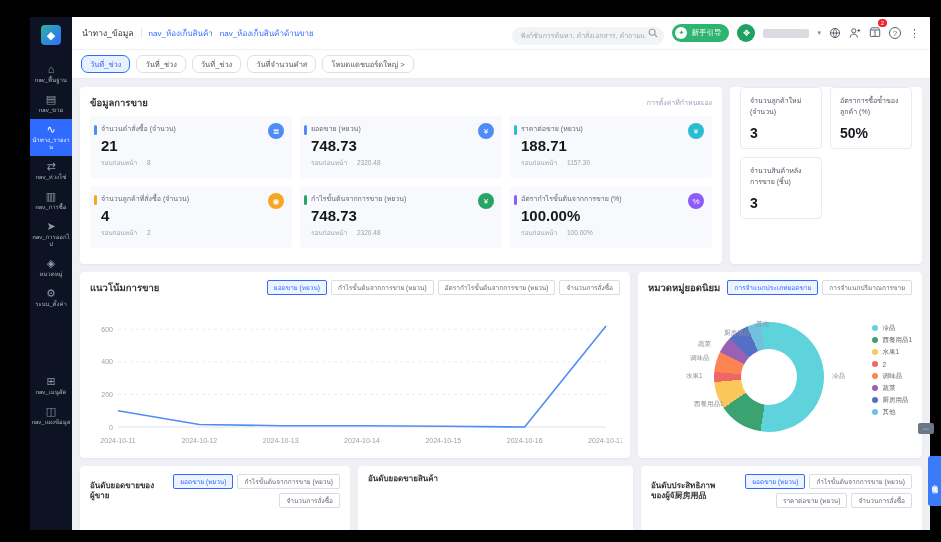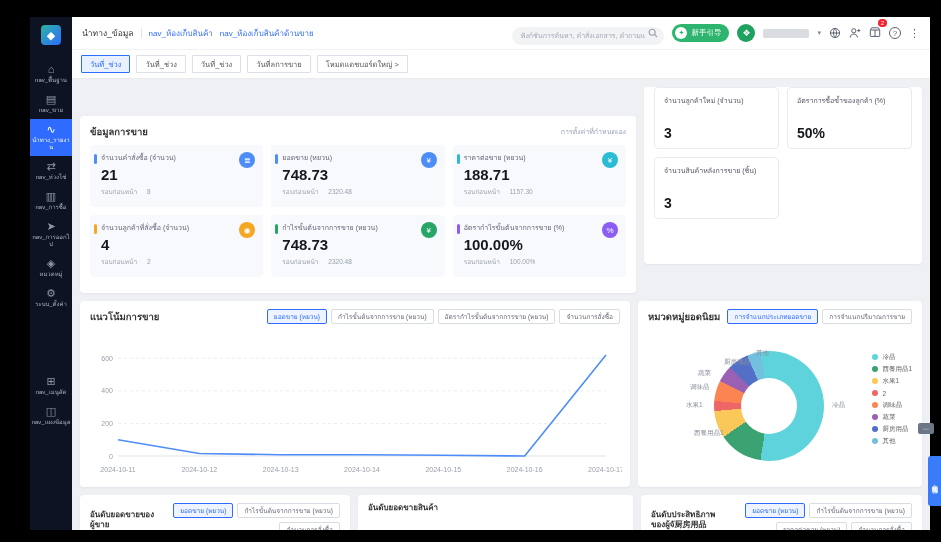--- a/index.html
+++ b/index.html
@@ -53,36 +53,36 @@
   .boxwrap { position: relative; cursor: pointer; }
   .badge { position: absolute; top: -5px; right: -6px; background: #f5222d; color: #fff;
     font-size: 6px; line-height: 8px; padding: 0 3px; border-radius: 5px; }
   .help { width: 12px; height: 12px; border-radius: 50%; border: 1px solid #5a6270;
     color: #5a6270; font-size: 8px; display: flex; align-items: center; justify-content: center;
     cursor: pointer; }
   .more { font-size: 11px; color: #5a6270; cursor: pointer; }
   
   .tabsbar { position: absolute; left: 42px; top: 33px; right: 0; height: 29px; background: #fff;
     border-bottom: 1px solid #e9ebef; display: flex; align-items: center; padding: 0 9px; gap: 6px; }
-  .tab { height: 18px; padding: 0 8px; font-size: 7.5px; border-radius: 1px; cursor: pointer;
+  .tab { height: 18px; padding: 0 8px; font-size: 7.5px; border-radius: 7px; cursor: pointer;
     background: #fff; border: 1px solid #dcdfe5; color: #555; font-family: inherit; }
   .tab.active { background: #e9f1ff; border-color: #2f6bff; color: #2f6bff; }
   
   .main { position: absolute; left: 42px; top: 62px; right: 0; bottom: 0; padding: 8px; overflow: hidden; }
   .row { display: flex; gap: 8px; margin-bottom: 8px; }
   .card { background: #fff; border-radius: 4px; box-shadow: 0 1px 2px rgba(20,30,60,.05); }
   .chead { display: flex; align-items: center; justify-content: space-between; padding: 8px 10px 6px; }
   .ctitle { font-size: 9.5px; font-weight: bold; color: #333; }
   .settings-link { font-size: 7px; color: #9aa3b8; cursor: pointer; text-decoration: none; }
   .chips { display: flex; gap: 4px; flex-wrap: wrap; justify-content: flex-end; }
   .chip { height: 15px; padding: 0 6px; font-size: 6.5px; border-radius: 2px; cursor: pointer;
     background: #fff; border: 1px solid #d8dce3; color: #667; font-family: inherit; white-space: nowrap; }
   .chip.active { color: #2f6bff; border-color: #2f6bff; background: #eef4ff; }
   
-  .sales { width: 556px; height: 177px; margin-top: 29px; }
+  .sales { width: 642px; height: 177px; }
   .stats { display: grid; grid-template-columns: repeat(3, 1fr); gap: 8px; padding: 0 10px; }
   .stat { position: relative; background: #f7f9fc; border-radius: 4px; height: 62px; padding: 7px 9px 6px 11px; }
   .stat .accent { position: absolute; left: 4px; top: 9px; width: 3px; height: 10px; border-radius: 2px; background: var(--c,#4e8df7); }
   .stat-label { font-size: 7px; color: #667; padding-right: 20px; white-space: nowrap; overflow: hidden; }
   .stat-value { font-size: 15px; font-weight: bold; color: #16181d; margin-top: 3px; }
   .stat-prev { font-size: 6.5px; color: #9aa1ad; margin-top: 4px; }
   .stat-prev .pv { margin-left: 8px; }
   .stat-ico { position: absolute; right: 8px; top: 7px; width: 16px; height: 16px; border-radius: 50%;
     background: var(--c,#4e8df7); color: #fff; font-size: 8px; display: flex; align-items: center; justify-content: center; }
   
@@ -212,21 +212,21 @@
       </span>
       <span class="help">?</span>
       <span class="more">⋮</span>
     </div>
   </header>
 
   <div class="tabsbar">
     <button class="tab active">วันที่_ช่วง</button>
     <button class="tab">วันที่_ช่วง</button>
     <button class="tab">วันที่_ช่วง</button>
-    <button class="tab">วันที่ลการขาย</button>
+    <button class="tab">วันที่จำนวนคำส</button>
     <button class="tab">โหมดแดชบอร์ดใหญ่ &gt;</button>
   </div>
 
   <main class="main">
 
     <div class="row">
       <section class="card sales">
         <div class="chead">
           <span class="ctitle">ข้อมูลการขาย</span>
           <a class="settings-link">การตั้งค่าที่กำหนดเอง</a>

